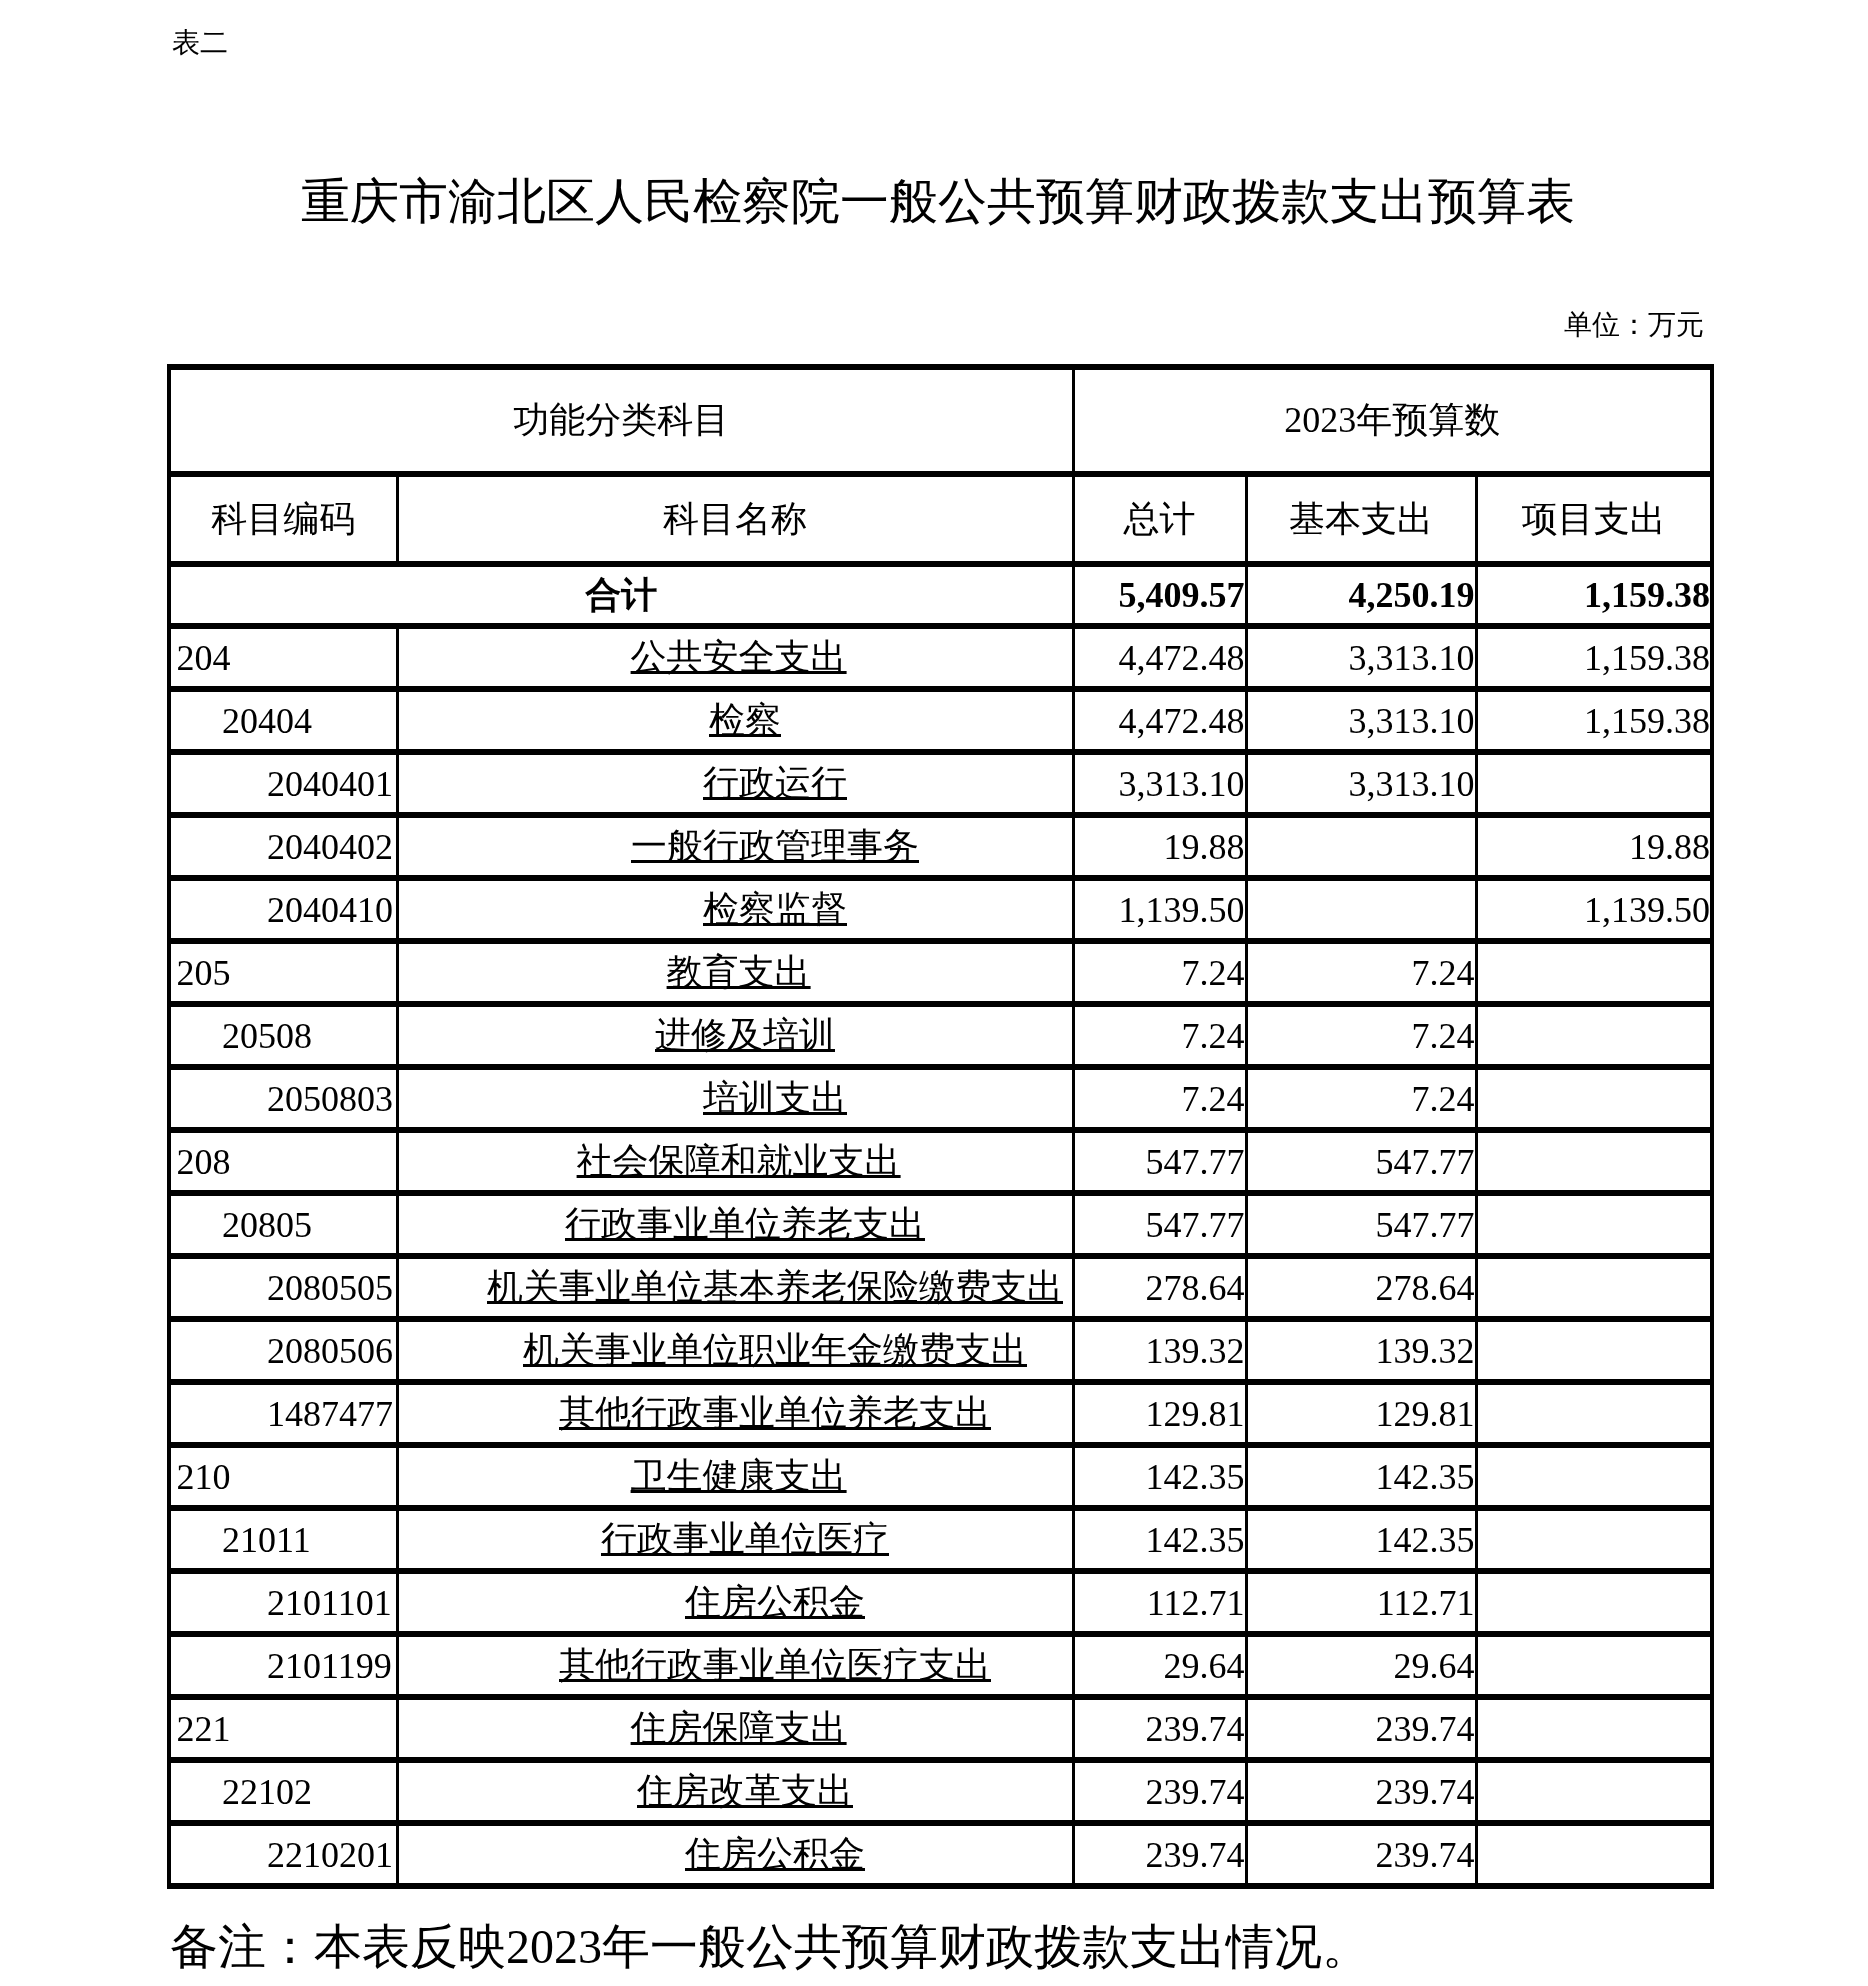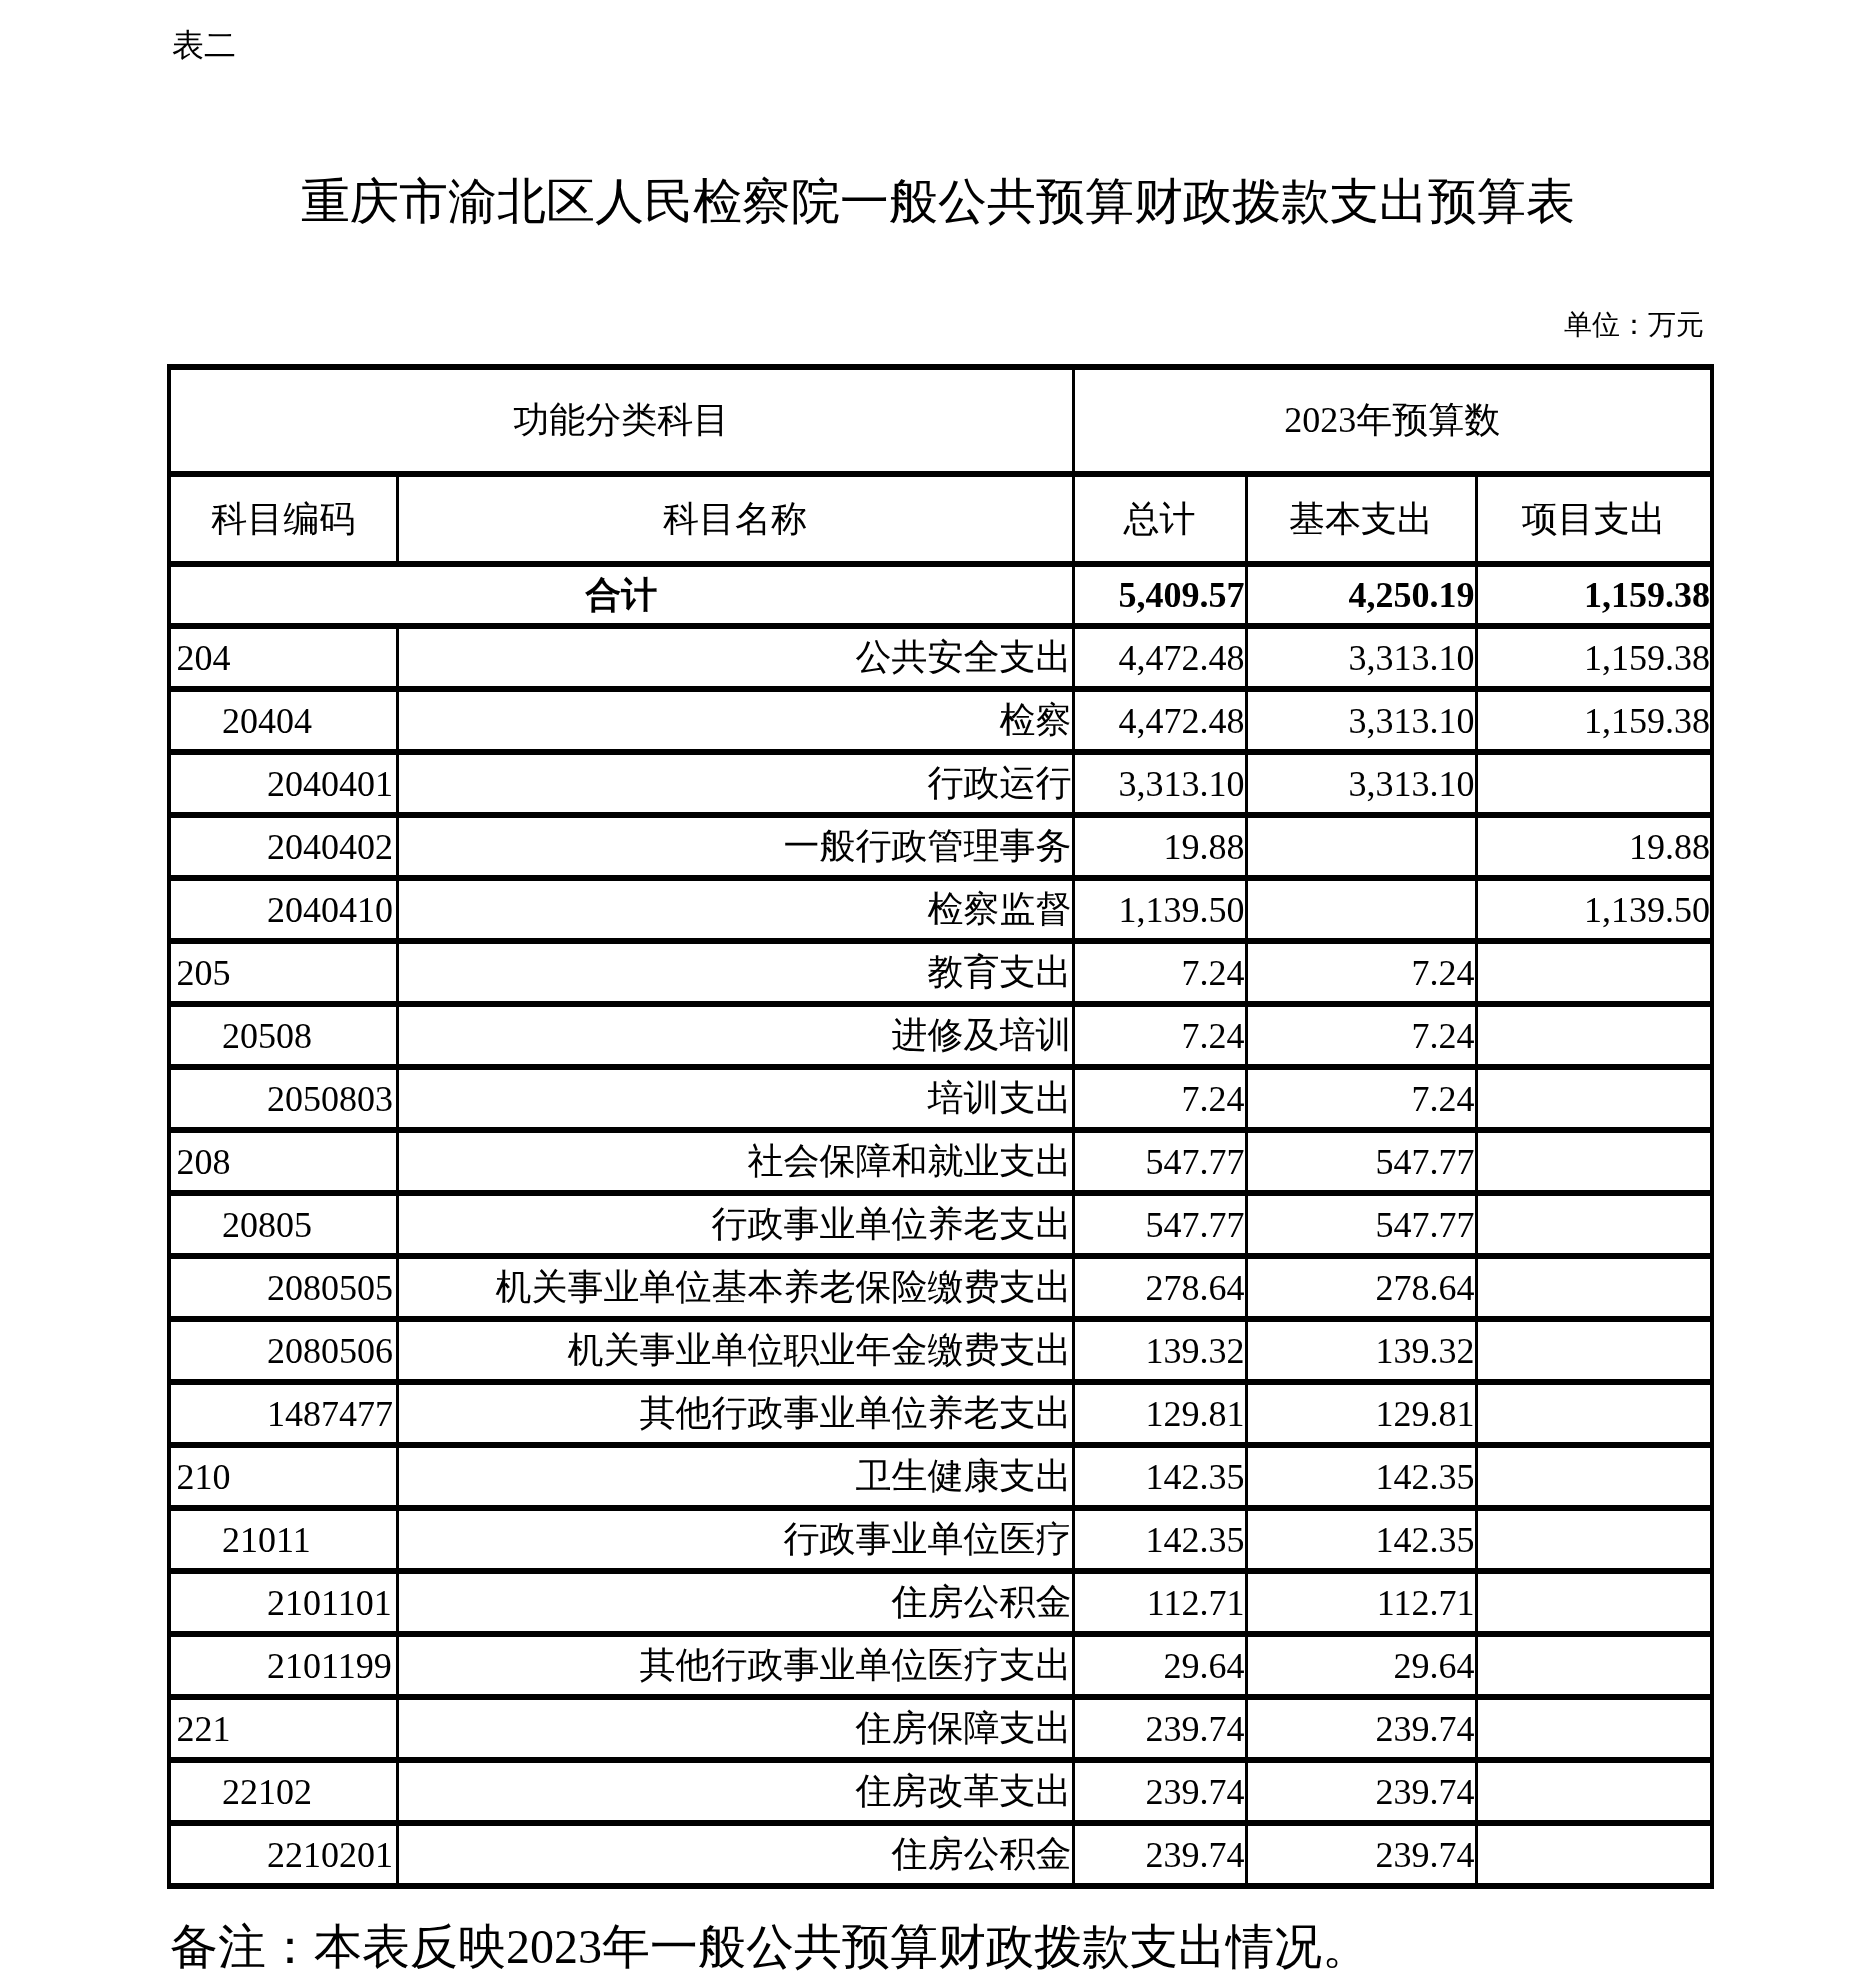--- a/index.html
+++ b/index.html
@@ -11,21 +11,21 @@
     position: relative;
     width: 1869px;
     height: 1987px;
     font-family: "Liberation Serif", "DejaVu Serif", serif;
     color: #000000;
   }
   .table-label {
     position: absolute;
     left: 172px;
     top: 29px;
-    font-size: 32px;
+    font-size: 28px;
     line-height: 1;
     white-space: nowrap;
   }
   .page-title {
     position: absolute;
     left: 167px;
     top: 174px;
     width: 1542px;
     text-align: center;
     font-size: 49px;
@@ -61,21 +61,21 @@
     vertical-align: middle;
     overflow: hidden;
     white-space: nowrap;
   }
   .budget thead tr.group-row { height: 107px; }
   .budget thead tr.cols-row  { height: 90px; }
   .budget tr.total-row       { height: 62px;  }
   .budget tbody tr.data-row  { height: 63px;  }
   .th-center { text-align: center; }
   .code-cell { text-align: left; margin-left: 10px; }
-  .name-cell { text-align: right; }
+  .name-cell { text-align: center; text-decoration: underline; }
   .num-cell  { text-align: right; padding-right: 7.2px; }
   .total-row td { font-weight: bold; }
   .total-row .label-cell { text-align: center; }
   tr.lvl-1 .code-cell { padding-left: 5.4px; }
   tr.lvl-2 .code-cell { padding-left: 51px; }
   tr.lvl-3 .code-cell { padding-left: 96px; }
   tr.lvl-1 .name-cell { padding-left: 7.2px; }
   tr.lvl-2 .name-cell { padding-left: 20px; }
   tr.lvl-3 .name-cell { padding-left: 80px; }
   .footer-note {

